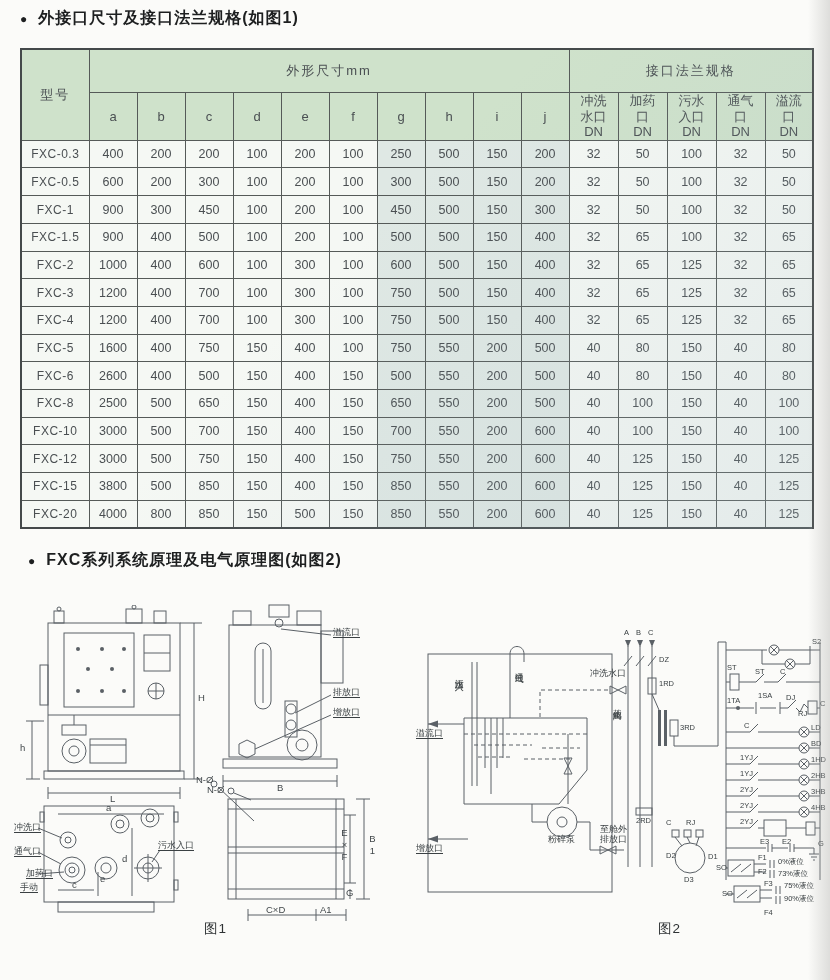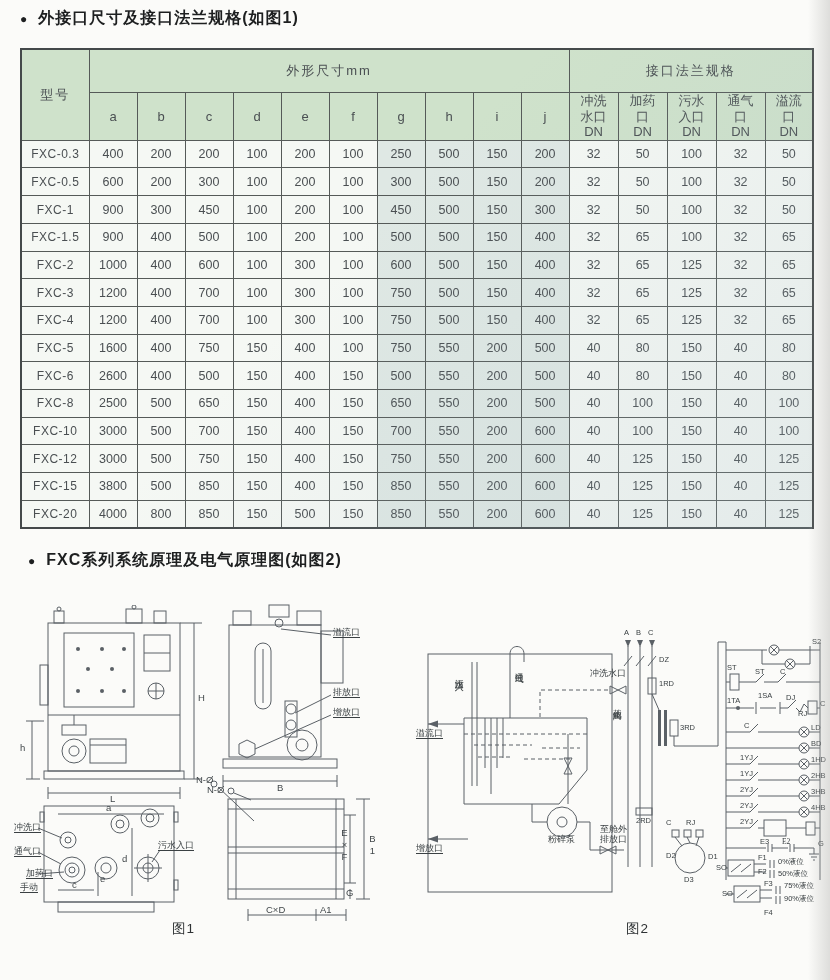--- a/index.html
+++ b/index.html
@@ -39,21 +39,21 @@
   table.spec td.tint{background:#dfe8e4;}
   table.spec td.model{font-size:12px;letter-spacing:.5px;}
   
   .diagram{position:absolute;}
   .diagram svg{position:absolute;left:0;top:0;}
   .dlabel{position:absolute;font-size:9px;line-height:1.15;color:#3a4043;white-space:pre-line;}
   .ul{text-decoration:underline;text-underline-offset:2px;}
   .vlabel{writing-mode:vertical-rl;text-orientation:upright;letter-spacing:1px;}
   .dim{font-size:9.5px;color:#41474a;}
   .sm{font-size:7.5px;}
-  .caption{position:absolute;font-size:13.5px;color:#2e3234;letter-spacing:1px;}
+  .caption{position:absolute;font-size:13.5px;color:#2e3234;letter-spacing:1px;margin-left:32px;}
   svg .ln{stroke:#5a6066;stroke-width:1;fill:none;}
   svg .lnd{stroke:#5a6066;stroke-width:1;fill:none;stroke-dasharray:4 3;}
   svg .fl{fill:#5a6066;stroke:none;}
 </style>
 </head>
 <body>
 
 <div class="sec-title" style="left:20px;top:8px;">
   <span class="bullet">●</span>
   <span>外接口尺寸及接口法兰规格(如图1)</span>
@@ -754,27 +754,27 @@
   <div class="dlabel sm" style="left:126px;top:142px;">1YJ</div>
   <div class="dlabel sm" style="left:197px;top:144px;">1HD</div>
   <div class="dlabel sm" style="left:126px;top:158px;">1YJ</div>
   <div class="dlabel sm" style="left:197px;top:160px;">2HB</div>
   <div class="dlabel sm" style="left:126px;top:174px;">2YJ</div>
   <div class="dlabel sm" style="left:197px;top:176px;">3HB</div>
   <div class="dlabel sm" style="left:126px;top:190px;">2YJ</div>
   <div class="dlabel sm" style="left:197px;top:192px;">4HB</div>
   <div class="dlabel sm" style="left:126px;top:206px;">2YJ</div>
   <div class="dlabel sm" style="left:146px;top:226px;text-align:right;">E3</div>
-  <div class="dlabel sm" style="left:168px;top:226px;font-family:Liberation Serif, serif;">E2</div>
+  <div class="dlabel sm" style="left:168px;top:226px;">E2</div>
   <div class="dlabel sm" style="left:204px;top:228px;">G</div>
   <div class="dlabel sm" style="left:102px;top:252px;">SO</div>
   <div class="dlabel sm" style="left:144px;top:242px;">F1</div>
   <div class="dlabel sm" style="left:144px;top:256px;">F2</div>
   <div class="dlabel sm" style="left:164px;top:246px;width:44px;">0%液位</div>
-  <div class="dlabel sm" style="left:164px;top:258px;width:44px;">50%液位</div>
+  <div class="dlabel sm" style="left:164px;top:258px;width:44px;">73%液位</div>
   <div class="dlabel sm" style="left:108px;top:278px;">SO</div>
   <div class="dlabel sm" style="left:150px;top:268px;">F3</div>
   <div class="dlabel sm" style="left:150px;top:297px;text-align:right;">F4</div>
   <div class="dlabel sm" style="left:170px;top:270px;width:44px;">75%液位</div>
   <div class="dlabel sm" style="left:170px;top:283px;width:44px;">90%液位</div>
 </div>
 
 <div class="caption" style="left:172px;top:920px;">图1</div>
 <div class="caption" style="left:626px;top:920px;">图2</div>
 

